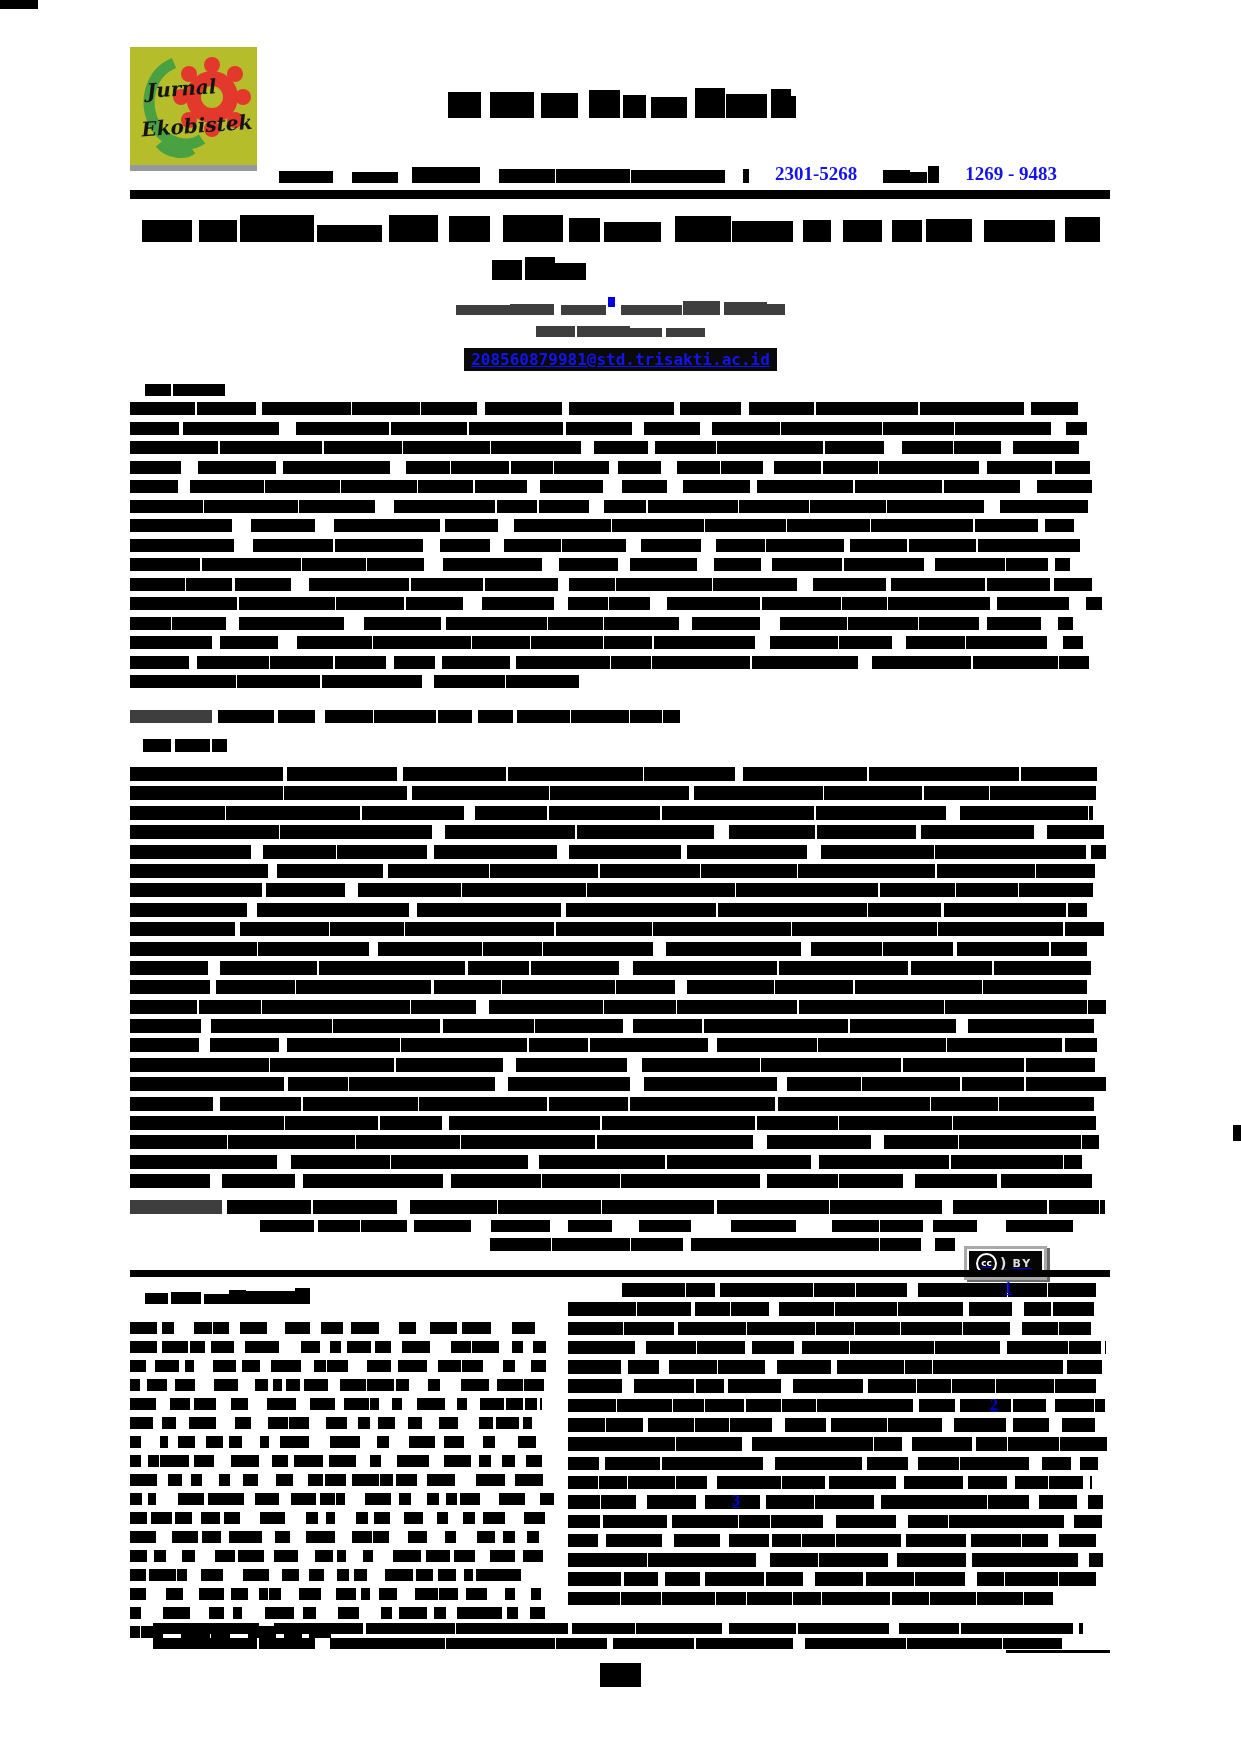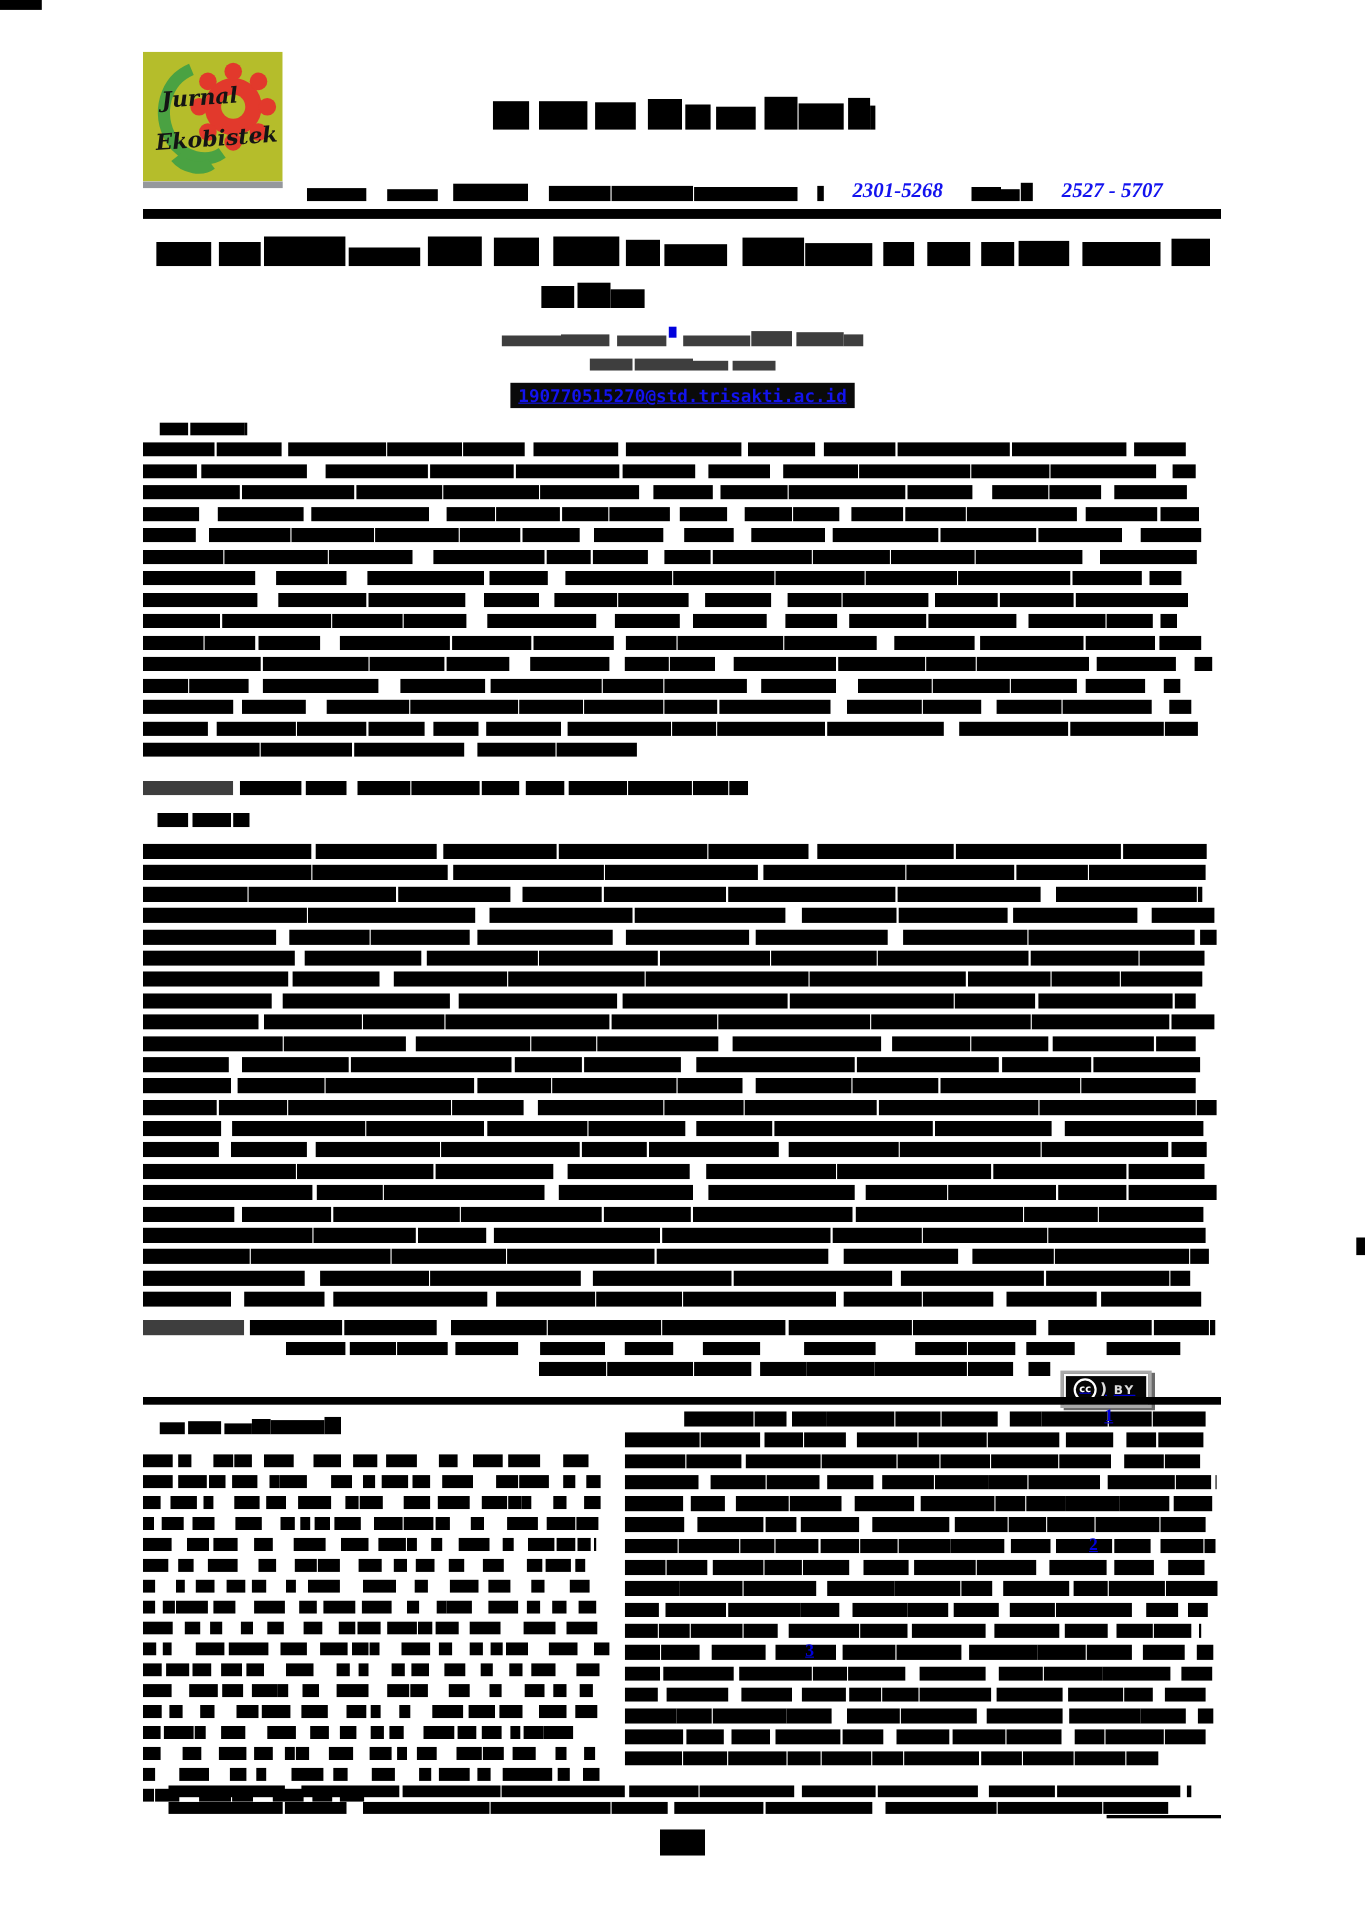--- a/index.html
+++ b/index.html
@@ -68,41 +68,41 @@
         <span style="position: absolute; bottom: 0px; background: rgb(0, 0, 0); left: 40.5055%; width: 8.77978%; height: 87.4679%;"></span>
         <span style="position: absolute; bottom: 0px; background: rgb(0, 0, 0); left: 50.1482%; width: 6.60663%; height: 72.492%;"></span>
         <span style="position: absolute; bottom: 0px; background: rgb(0, 0, 0); left: 58.3742%; width: 10.2426%; height: 66.8443%;"></span>
         <span style="position: absolute; bottom: 0px; background: rgb(0, 0, 0); left: 70.9346%; width: 8.76575%; height: 94.0815%;"></span>
         <span style="position: absolute; bottom: 0px; background: rgb(0, 0, 0); left: 79.8504%; width: 11.9192%; height: 74.0692%;"></span>
         <span style="position: absolute; bottom: 0px; background: rgb(0, 0, 0); left: 92.9505%; width: 5.5061%; height: 90.1546%;"></span>
         <span style="position: absolute; bottom: 0px; background: rgb(0, 0, 0); left: 98.6066%; width: 1.39338%; height: 67.5683%;"></span>
       </div>
     </div>
   <div class="rowc" style="top:163px;height:22px;align-items:center;">
-    <div style="display:flex;align-items:center;gap:26px;margin-left:95px;font-style:italic;">
+    <div style="display:flex;align-items:center;gap:26px;margin-left:95px;">
       <div class="redact" style="width:470px;">
           <div style="height: 17px;">
             <span style="position: absolute; bottom: 0px; background: rgb(0, 0, 0); left: 0%; width: 11.4578%; height: 64.8754%;"></span>
             <span style="position: absolute; bottom: 0px; background: rgb(0, 0, 0); left: 15.5233%; width: 9.83326%; height: 62.5201%;"></span>
             <span style="position: absolute; bottom: 0px; background: rgb(0, 0, 0); left: 28.217%; width: 14.6577%; height: 89.9858%;"></span>
             <span style="position: absolute; bottom: 0px; background: rgb(0, 0, 0); left: 46.887%; width: 11.9173%; height: 81.5807%;"></span>
             <span style="position: absolute; bottom: 0px; background: rgb(0, 0, 0); left: 58.9543%; width: 15.8296%; height: 82.192%;"></span>
             <span style="position: absolute; bottom: 0px; background: rgb(0, 0, 0); left: 74.9339%; width: 19.9697%; height: 71.1568%;"></span>
             <span style="position: absolute; bottom: 0px; background: rgb(0, 0, 0); left: 98.7706%; width: 1.22944%; height: 78.2951%;"></span>
           </div>
         </div>
       <span class="issn">2301-5268</span>
       <div class="redact" style="width:56px;">
           <div style="height: 17px;">
             <span style="position: absolute; bottom: 0px; background: rgb(0, 0, 0); left: 0%; width: 46.9897%; height: 75.6845%;"></span>
             <span style="position: absolute; bottom: 0px; background: rgb(0, 0, 0); left: 47.5305%; width: 31.1031%; height: 62.2574%;"></span>
             <span style="position: absolute; bottom: 0px; background: rgb(0, 0, 0); left: 80.7045%; width: 19.2955%; height: 95.0827%;"></span>
           </div>
         </div>
-      <span class="issn">2527 - 5707</span>
+      <span class="issn">1269 - 9483</span>
     </div>
   </div>
   <div class="abs rule" style="left:130px;top:190px;width:980px;height:9px;"></div>
 
   <div class="abs redact" style="left:142px;top:214px;width:958px;">
       <div style="height: 28px;">
         <span style="position: absolute; bottom: 0px; background: rgb(0, 0, 0); left: 0%; width: 5.23979%; height: 78.1808%;"></span>
         <span style="position: absolute; bottom: 0px; background: rgb(0, 0, 0); left: 5.96441%; width: 3.97149%; height: 78.1703%;"></span>
         <span style="position: absolute; bottom: 0px; background: rgb(0, 0, 0); left: 10.2487%; width: 7.67595%; height: 95.2813%;"></span>
         <span style="position: absolute; bottom: 0px; background: rgb(0, 0, 0); left: 18.2998%; width: 6.79683%; height: 62.4063%;"></span>
@@ -151,21 +151,21 @@
     <div class="redact" style="width:170px;">
         <div style="height: 13px;">
           <span style="position: absolute; bottom: 0px; background: rgb(62, 62, 62); left: 0%; width: 22.9632%; height: 84.9291%;"></span>
           <span style="position: absolute; bottom: 0px; background: rgb(62, 62, 62); left: 24.2579%; width: 31.0756%; height: 82.2239%;"></span>
           <span style="position: absolute; bottom: 0px; background: rgb(62, 62, 62); left: 55.4835%; width: 19.1864%; height: 67.3683%;"></span>
           <span style="position: absolute; bottom: 0px; background: rgb(62, 62, 62); left: 76.9263%; width: 23.0737%; height: 69.6656%;"></span>
         </div>
       </div>
   </div>
   <div class="rowc" style="top:347px;height:24px;">
-    <a href="#" class="email">190770515270@std.trisakti.ac.id</a>
+    <a href="#" class="email">208560879981@std.trisakti.ac.id</a>
   </div>
 
   <div class="abs redact" style="left:145px;top:384px;width:80px;">
       <div style="height: 12px;">
         <span style="position: absolute; bottom: 0px; background: rgb(0, 0, 0); left: 0%; width: 32.3418%; height: 100%;"></span>
         <span style="position: absolute; bottom: 0px; background: rgb(0, 0, 0); left: 35.3569%; width: 60.2774%; height: 100%;"></span>
         <span style="position: absolute; bottom: 0px; background: rgb(0, 0, 0); left: 95.7843%; width: 4.21568%; height: 100%;"></span>
       </div>
     </div>
   <div class="abs redact" style="left:130px;top:402px;width:977px;">

